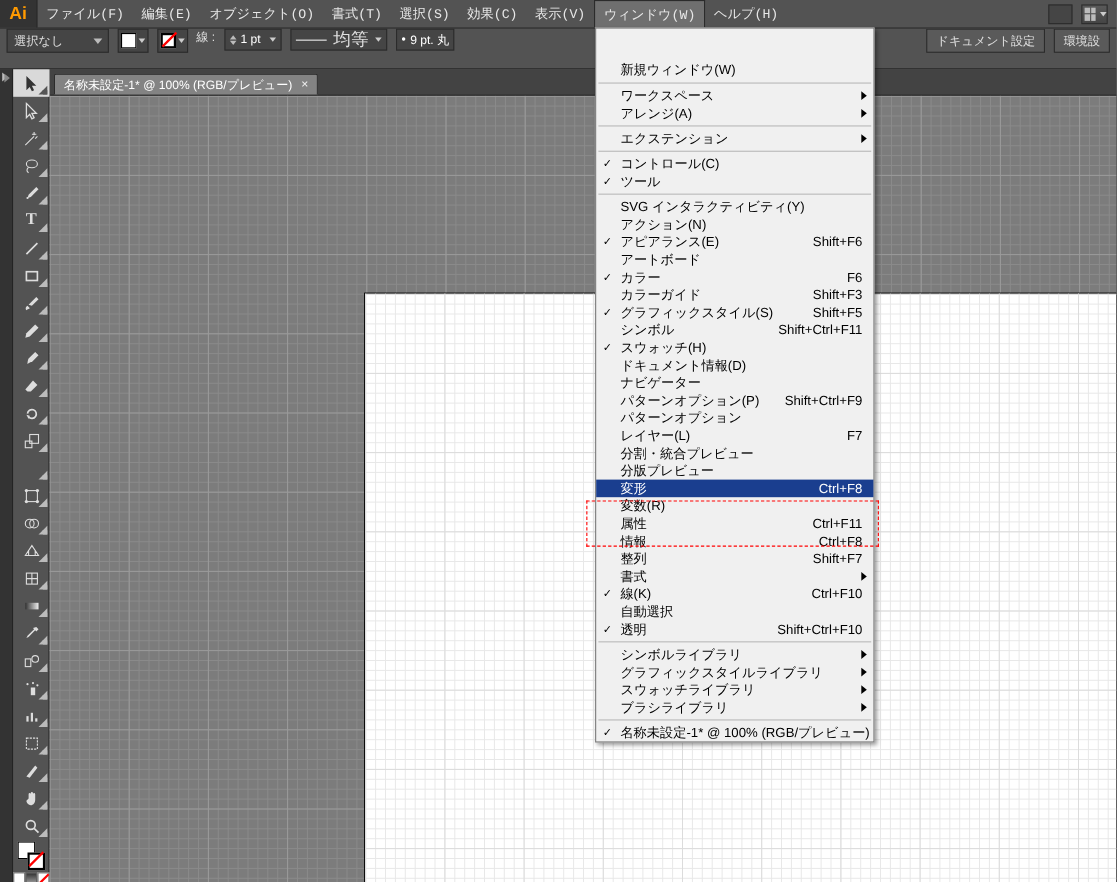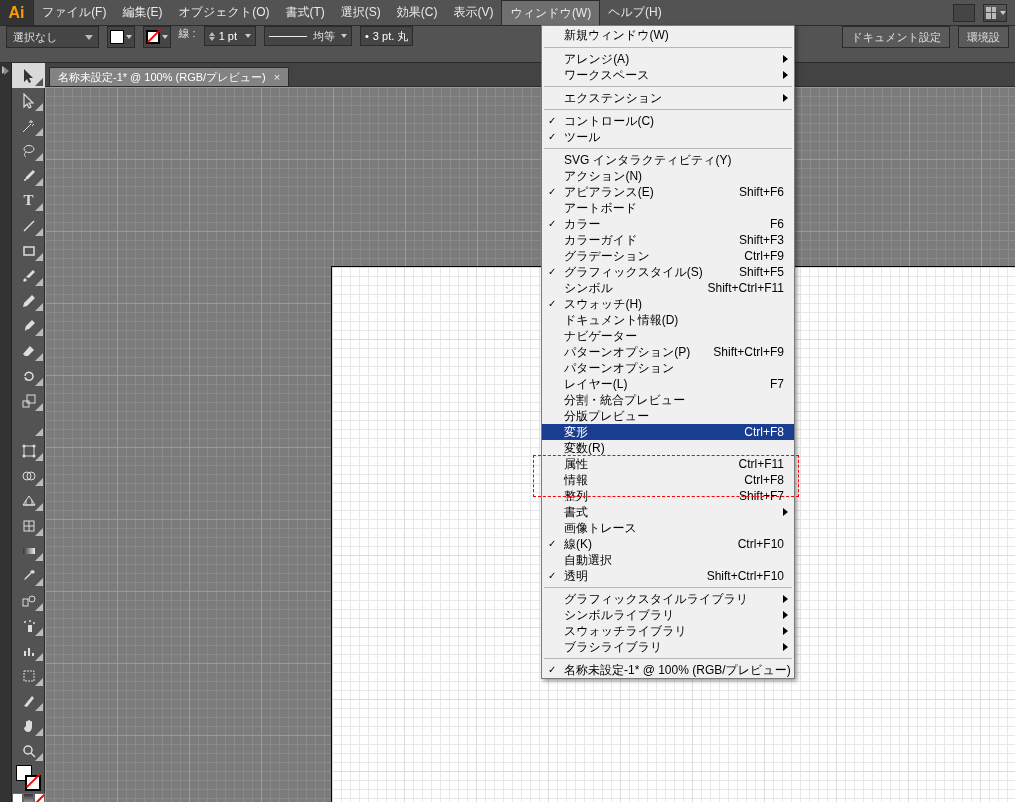--- a/index.html
+++ b/index.html
@@ -1,21 +1,21 @@
 <!DOCTYPE html>
 <html><head>
 <meta charset="utf-8">
 <style>
 * { margin: 0; padding: 0; box-sizing: border-box; font-family: "Meiryo", "MS PGothic", sans-serif; }
 body { width: 1015px; height: 802px; overflow: hidden; background: #4a4a4a; position: relative; }
 
 
 .menubar { height: 25px; background: #535353; display: flex; align-items: stretch; font-size: 12px; color: #e8e8e8; justify-content: space-between; }
 .app-badge { width: 34px; background: #333; color: #ff9a00; font-weight: bold; font-size: 16px; display:flex; align-items:center; justify-content:center; border-right:1px solid #2a2a2a;}
-.menu-item { padding: 4px 8px; display:flex; align-items:center; cursor:default; }
+.menu-item { padding: 4px 8px; display:flex; align-items:center; cursor:default;font-family:Liberation Mono, monospace; }
 .menu-item.active { background:#6f6f6f; border: 1px solid #2b2b2b; border-bottom:none; }
 .menubar-right { margin-left:auto; display:flex; align-items:center; gap:8px; padding-right:8px;}
 .mb-btn { width:22px; height:18px; background:#454545; border:1px solid #2b2b2b;}
 .mb-btn2 { width:24px; height:18px; background:linear-gradient(#5a5a5a,#454545); border:1px solid #2b2b2b; display:flex;}
 .mb-tri { width:0;height:0;border-left:3px solid transparent;border-right:3px solid transparent;border-top:4px solid #ccc; align-self:center; margin-left:2px;}
 
 
 .controlbar { height: 38px; background:#535353; border-top:1px solid #2b2b2b; border-bottom:1px solid #2b2b2b; display:flex; align-items:flex-start; font-size:11px; color:#e0e0e0; padding:0 6px; gap:8px;}
 .sel-none { background:#454545; border:1px solid #2b2b2b; height:22px; padding:0 40px 0 6px; display:flex; align-items:center; position:relative;}
 .sel-none::after{content:""; position:absolute; right:5px; top:8px; width:0;height:0;border-left:4px solid transparent;border-right:4px solid transparent;border-top:5px solid #bbb;}
@@ -76,21 +76,21 @@
     linear-gradient(#dcdcdc 1px, transparent 1px),
     linear-gradient(90deg,#dcdcdc 1px, transparent 1px),
     linear-gradient(#e8e8e8 1px, transparent 1px),
     linear-gradient(90deg,#e8e8e8 1px, transparent 1px);
   background-size: 72px 72px, 72px 72px, 9px 9px, 9px 9px;
 }
 
 
 .dropdown{position:absolute; left:541px; top:25px; width:254px; background:#f0f0f0; border:1px solid #7a7a7a; box-shadow:2px 2px 4px rgba(0,0,0,0.4); font-size:12px; color:#000; z-index:100;}
 .dd-item{height:16px; display:flex; align-items:center; padding:0 10px 0 22px; position:relative; white-space:nowrap;}
-.dd-item.tall{height:18px;}
+.dd-item.tall{height:18px;margin-top:28px;}
 .dd-item .chk{position:absolute;left:6px;top:2px;font-size:10px;}
 .dd-item .sc{margin-left:auto;}
 .dd-item .sub{position:absolute;right:6px;top:4px;width:0;height:0;border-top:4px solid transparent;border-bottom:4px solid transparent;border-left:5px solid #000;}
 .dd-item.hi{background:#1a3e8f;color:#fff;}
 .dd-sep{height:1px;background:#b8b8b8;margin:3px 2px;}
 .redbox{position:absolute;border:1px dashed #ff0000;pointer-events:none;z-index:101;}
 
 </style>
 </head>
 <body>
@@ -136,26 +136,26 @@
   <div class="numbox">
       <div class="arrs">
         <span class="ar-up"></span>
         <span class="ar-dn"></span>
       </div>
       <span>1 pt</span>
       <span class="sw-tri" style="margin-left:4px"></span>
     </div>
   <div class="linebox">
       <div class="ln"></div>
-      <span style="font-size:11px">均等</span>
+      <span style="font-size:16px">均等</span>
       <span class="sw-tri"></span>
     </div>
   <div class="pt5">
       <span style="margin-right:4px">•</span>
-      <span>3 pt. 丸</span>
+      <span>9 pt. 丸</span>
     </div>
   <div style="flex:1"></div>
   <div class="rbtn">ドキュメント設定</div>
   <div class="rbtn">環境設</div>
 </div>
 
 <div class="workarea">
   <div class="expander">
       <span class="exp-arr"></span>
       <span class="exp-arr2"></span>
@@ -376,25 +376,25 @@
     </div>
   </div>
 </div>
 
 <div class="dropdown" id="dropdown">
     <div class="dd-item tall">
       <span>新規ウィンドウ(W)</span>
     </div>
     <div class="dd-sep"></div>
     <div class="dd-item">
+      <span>ワークスペース</span>
+      <span class="sub"></span>
+    </div>
+    <div class="dd-item">
       <span>アレンジ(A)</span>
-      <span class="sub"></span>
-    </div>
-    <div class="dd-item">
-      <span>ワークスペース</span>
       <span class="sub"></span>
     </div>
     <div class="dd-sep"></div>
     <div class="dd-item">
       <span>エクステンション</span>
       <span class="sub"></span>
     </div>
     <div class="dd-sep"></div>
     <div class="dd-item">
       <span class="chk">✓</span>
@@ -420,24 +420,20 @@
       <span>アートボード</span>
     </div>
     <div class="dd-item">
       <span class="chk">✓</span>
       <span>カラー</span>
       <span class="sc">F6</span>
     </div>
     <div class="dd-item">
       <span>カラーガイド</span>
       <span class="sc">Shift+F3</span>
-    </div>
-    <div class="dd-item">
-      <span>グラデーション</span>
-      <span class="sc">Ctrl+F9</span>
     </div>
     <div class="dd-item">
       <span class="chk">✓</span>
       <span>グラフィックスタイル(S)</span>
       <span class="sc">Shift+F5</span>
     </div>
     <div class="dd-item">
       <span>シンボル</span>
       <span class="sc">Shift+Ctrl+F11</span>
     </div>
@@ -485,42 +481,39 @@
     </div>
     <div class="dd-item">
       <span>整列</span>
       <span class="sc">Shift+F7</span>
     </div>
     <div class="dd-item">
       <span>書式</span>
       <span class="sub"></span>
     </div>
     <div class="dd-item">
-      <span>画像トレース</span>
-    </div>
-    <div class="dd-item">
       <span class="chk">✓</span>
       <span>線(K)</span>
       <span class="sc">Ctrl+F10</span>
     </div>
     <div class="dd-item">
       <span>自動選択</span>
     </div>
     <div class="dd-item">
       <span class="chk">✓</span>
       <span>透明</span>
       <span class="sc">Shift+Ctrl+F10</span>
     </div>
     <div class="dd-sep"></div>
     <div class="dd-item">
+      <span>シンボルライブラリ</span>
+      <span class="sub"></span>
+    </div>
+    <div class="dd-item">
       <span>グラフィックスタイルライブラリ</span>
-      <span class="sub"></span>
-    </div>
-    <div class="dd-item">
-      <span>シンボルライブラリ</span>
       <span class="sub"></span>
     </div>
     <div class="dd-item">
       <span>スウォッチライブラリ</span>
       <span class="sub"></span>
     </div>
     <div class="dd-item">
       <span>ブラシライブラリ</span>
       <span class="sub"></span>
     </div>

